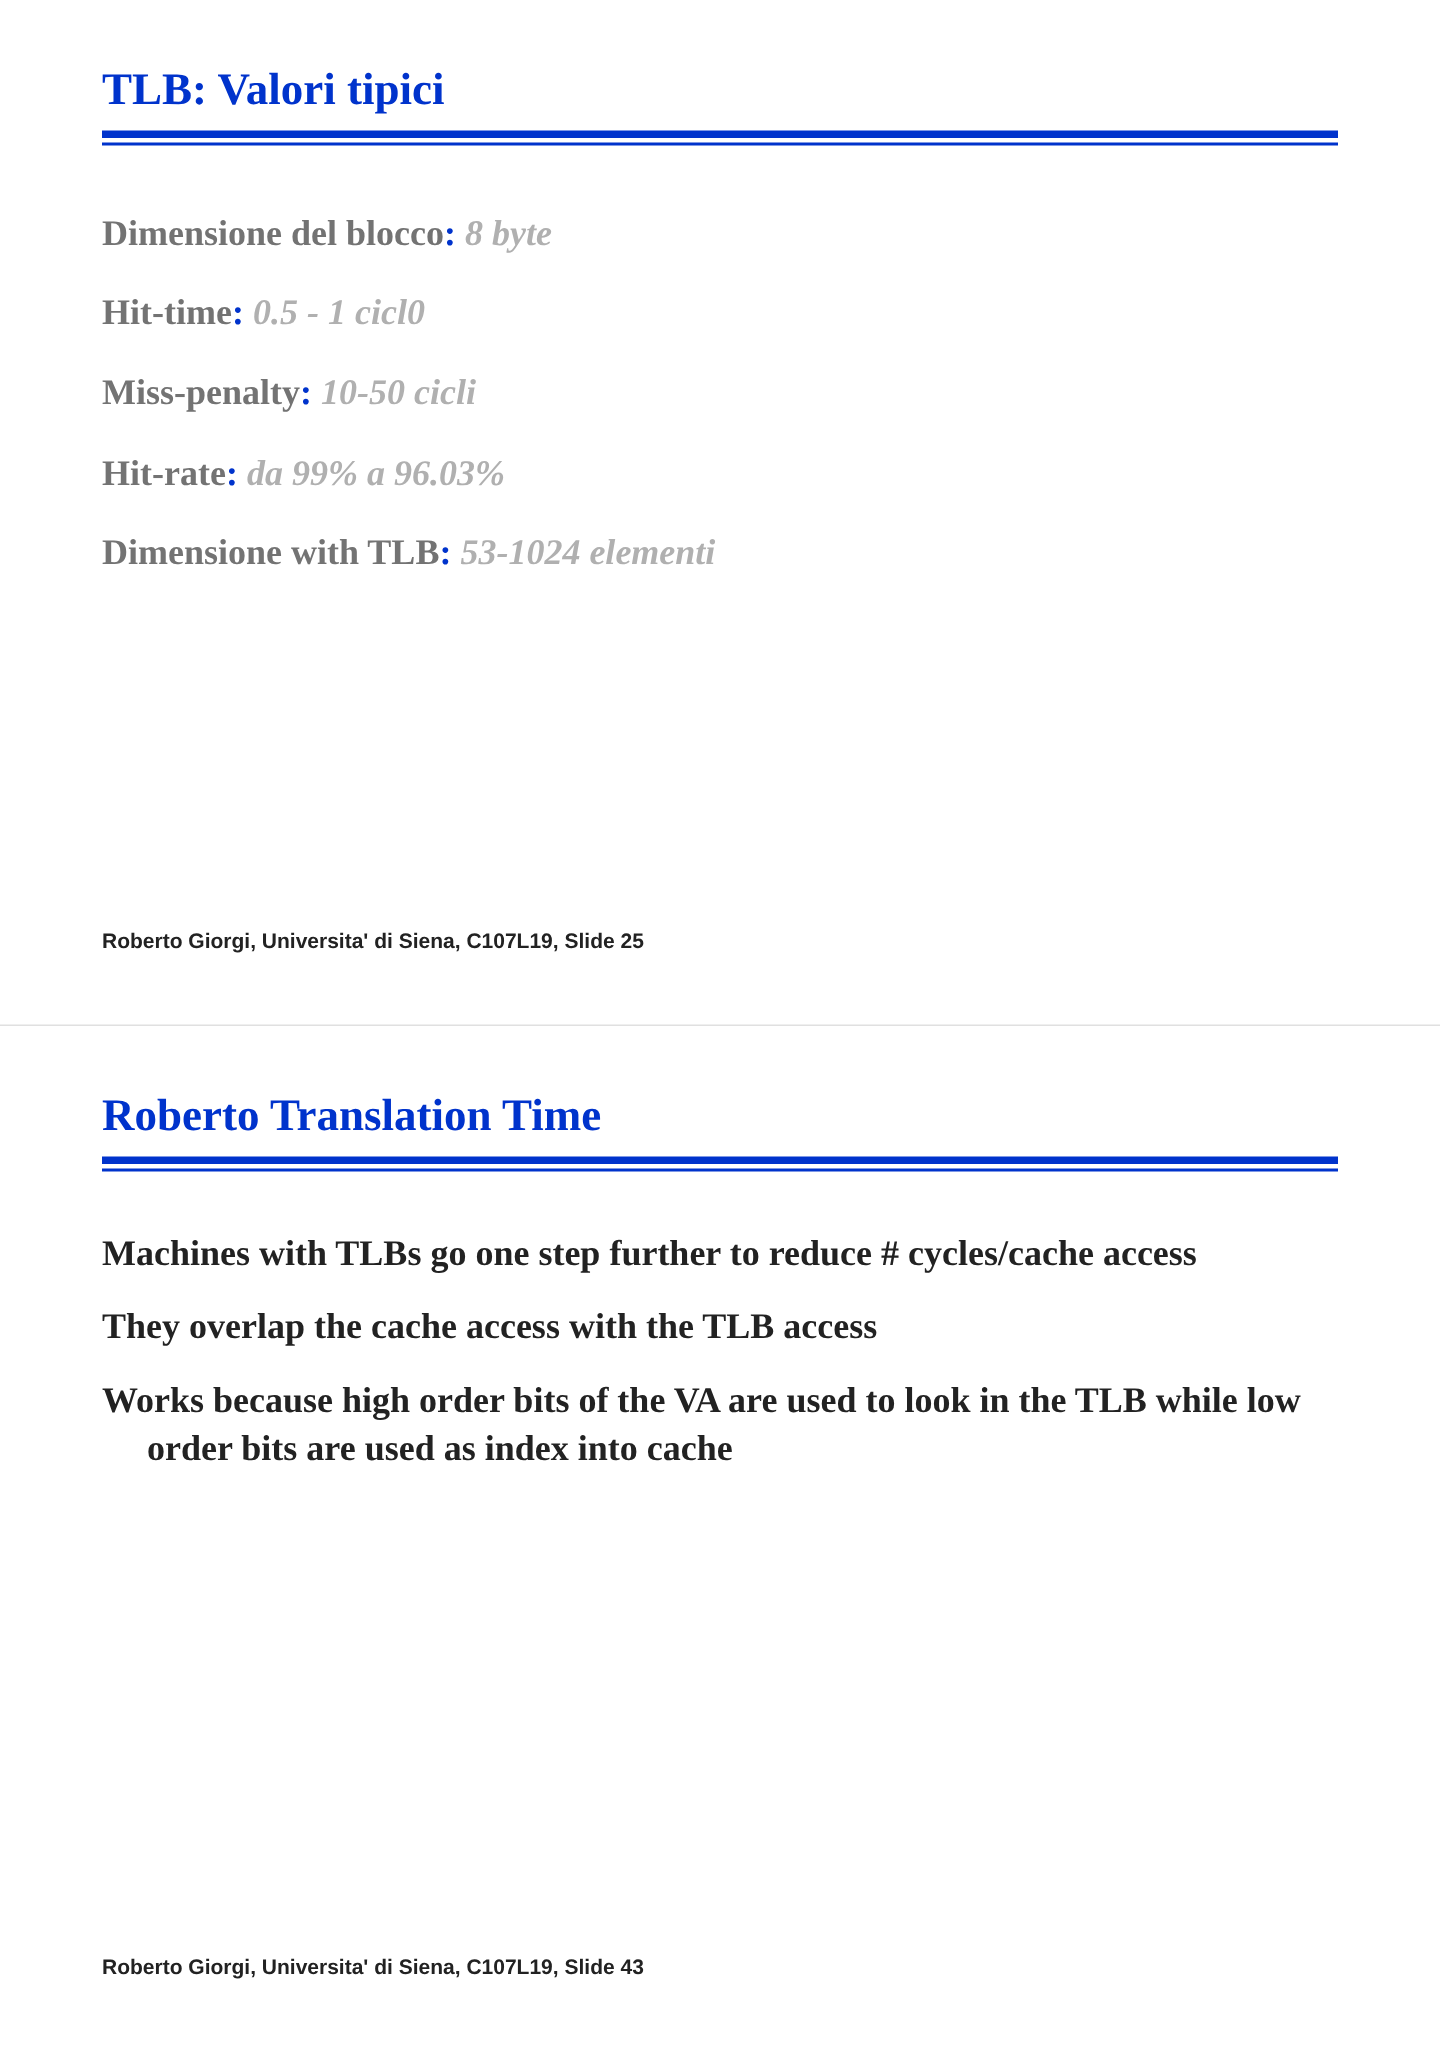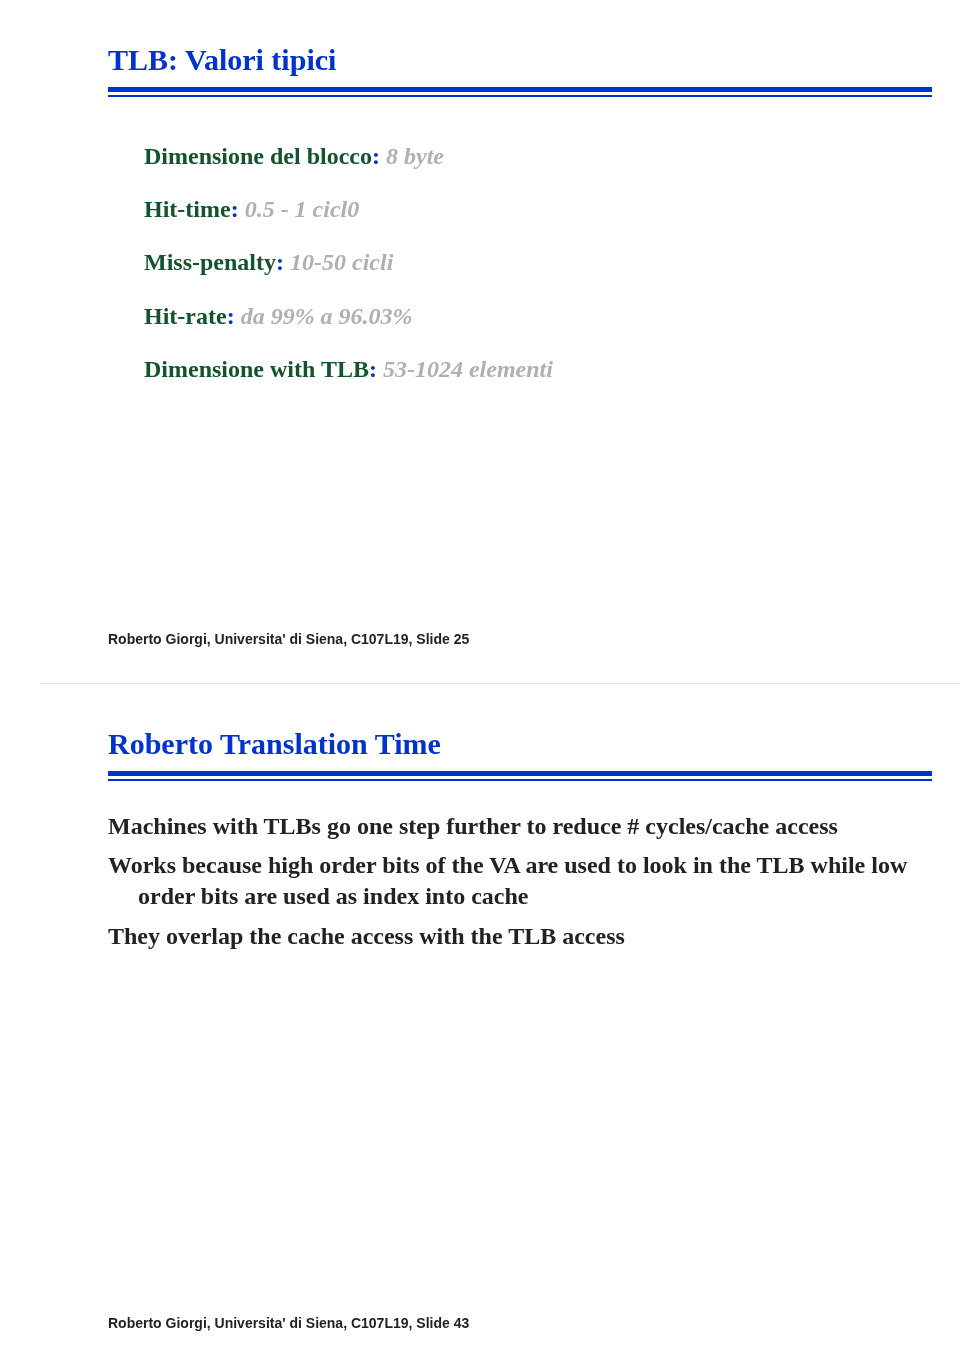--- a/index.html
+++ b/index.html
@@ -1,20 +1,19 @@
 <!DOCTYPE html>
 <html><head>
 <meta charset="utf-8">
 <style>
   * { box-sizing: border-box; margin: 0; padding: 0; }
   html, body { width: 960px; background: #ffffff; font-family: "Comic Sans MS", "Segoe Script", cursive; }
   .page {
     width: 781px;
     position: relative;
-    padding-left: 40px;
   }
   .slide {
     width: 960px;
     height: 683px;
     padding: 40px 68px 0 68px;
     position: relative;
   }
   .sep {
     width: 960px;
     height: 1px;
@@ -46,38 +45,38 @@
   }
   .body {
     padding-top: 14px;
   }
   .entry {
     margin-top: 22px;
     font-size: 24px;
     font-weight: bold;
     line-height: 1.3;
   }
-  .key { color: #14532d; margin-left: 36px; }
+  .key { color: #737373; }
   .colon { color: #0033cc; }
   .val { color: #b0b0b0; font-style: italic; }
   .para {
-    margin-top: 8px;
+    margin-top: 18px;
     font-size: 24px;
     font-weight: bold;
     color: #222;
     line-height: 1.3;
   }
   .hang {
     padding-left: 30px;
     text-indent: -30px;
   }
   .footer {
     position: absolute;
     left: 68px;
-    bottom: 36px;
+    bottom: 48px;
     font-family: Arial, Helvetica, sans-serif;
     font-size: 14px;
     font-weight: bold;
     color: #222;
   }
 </style>
 </head>
 <body>
 
 <div class="page">
@@ -115,19 +114,19 @@
   <div class="slide">
     <div class="title-block">
       <div class="slide-title">Roberto Translation Time</div>
       <div class="rule-group">
         <div class="rule-thick"></div>
         <div class="rule-thin"></div>
       </div>
     </div>
     <div class="body">
       <div class="para hang">Machines with TLBs go one step further to reduce # cycles/cache access</div>
+      <div class="para">They overlap the cache access with the TLB access</div>
       <div class="para hang">Works because high order bits of the VA are used to look in the TLB while low order bits are used as index into cache</div>
-      <div class="para">They overlap the cache access with the TLB access</div>
     </div>
     <div class="footer">Roberto Giorgi, Universita' di Siena, C107L19,  Slide 43</div>
   </div>
 
 </div>
 
 </body></html>

